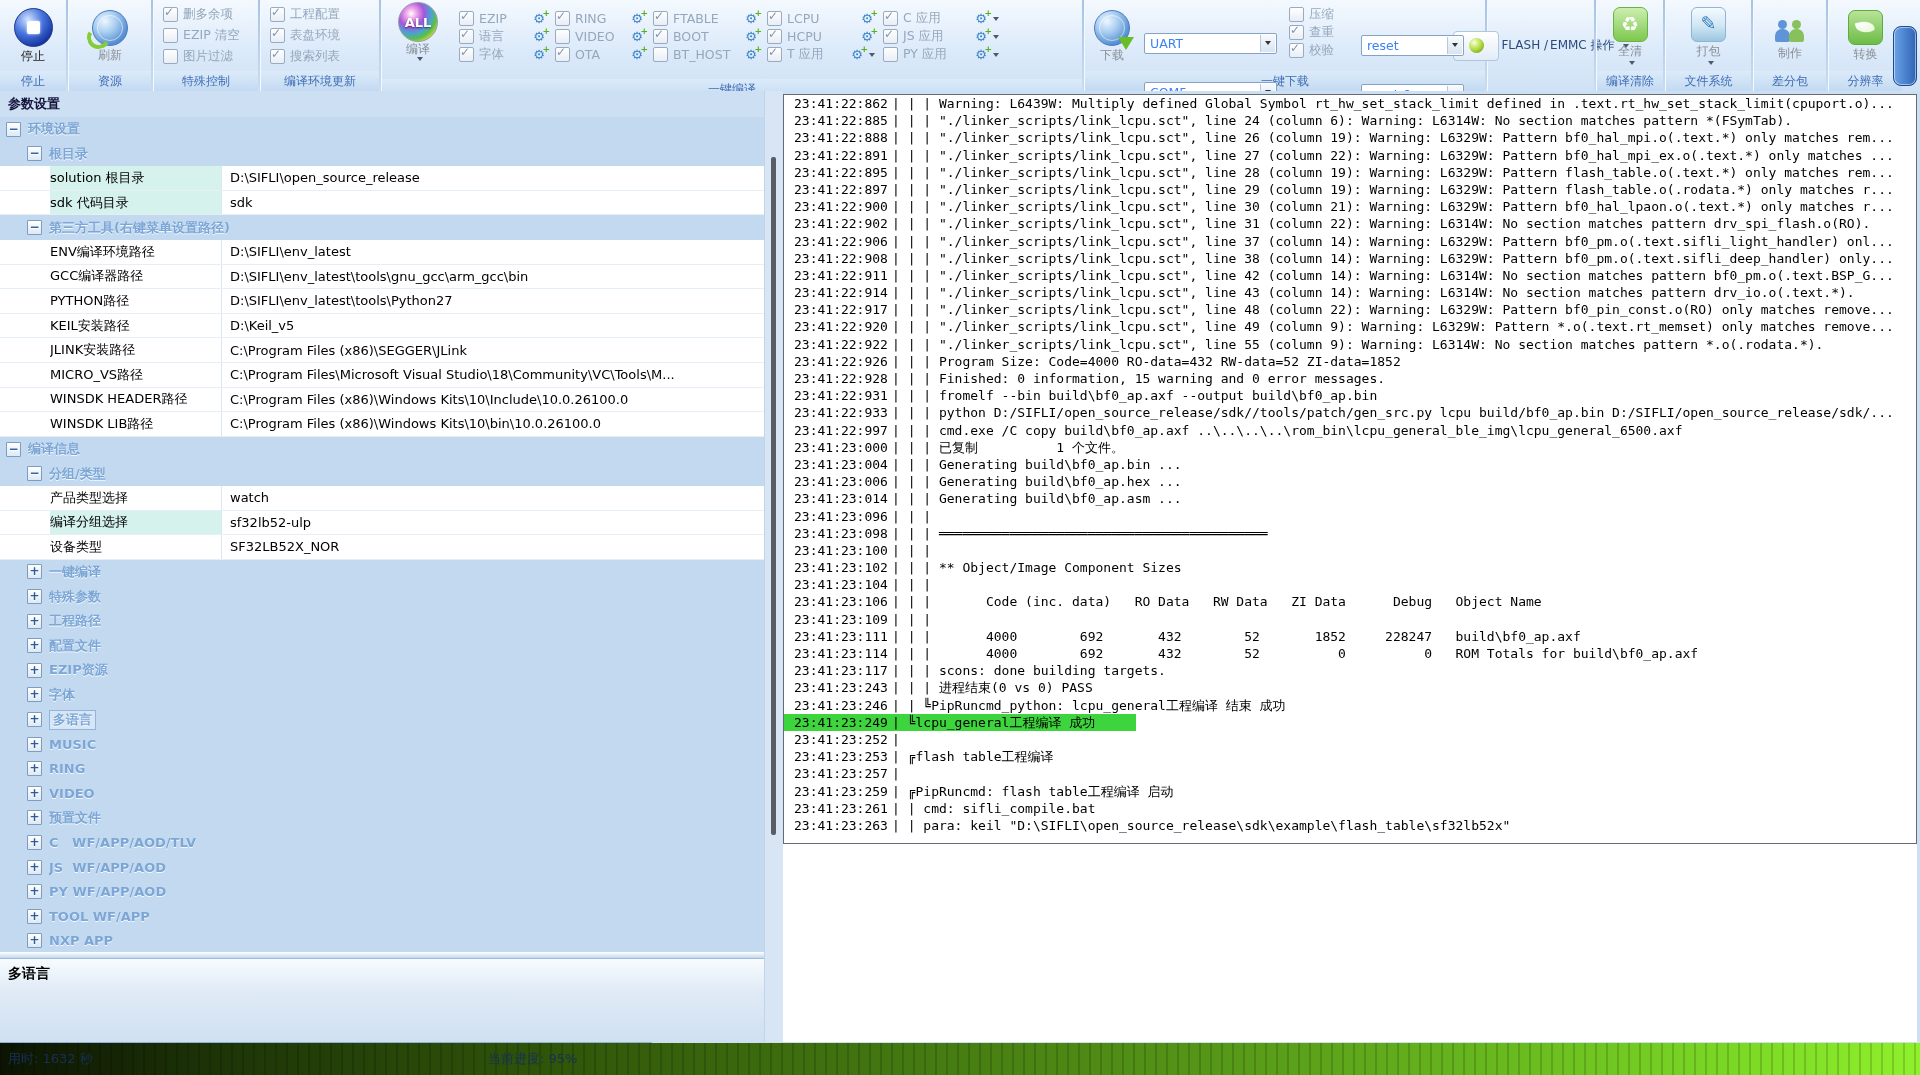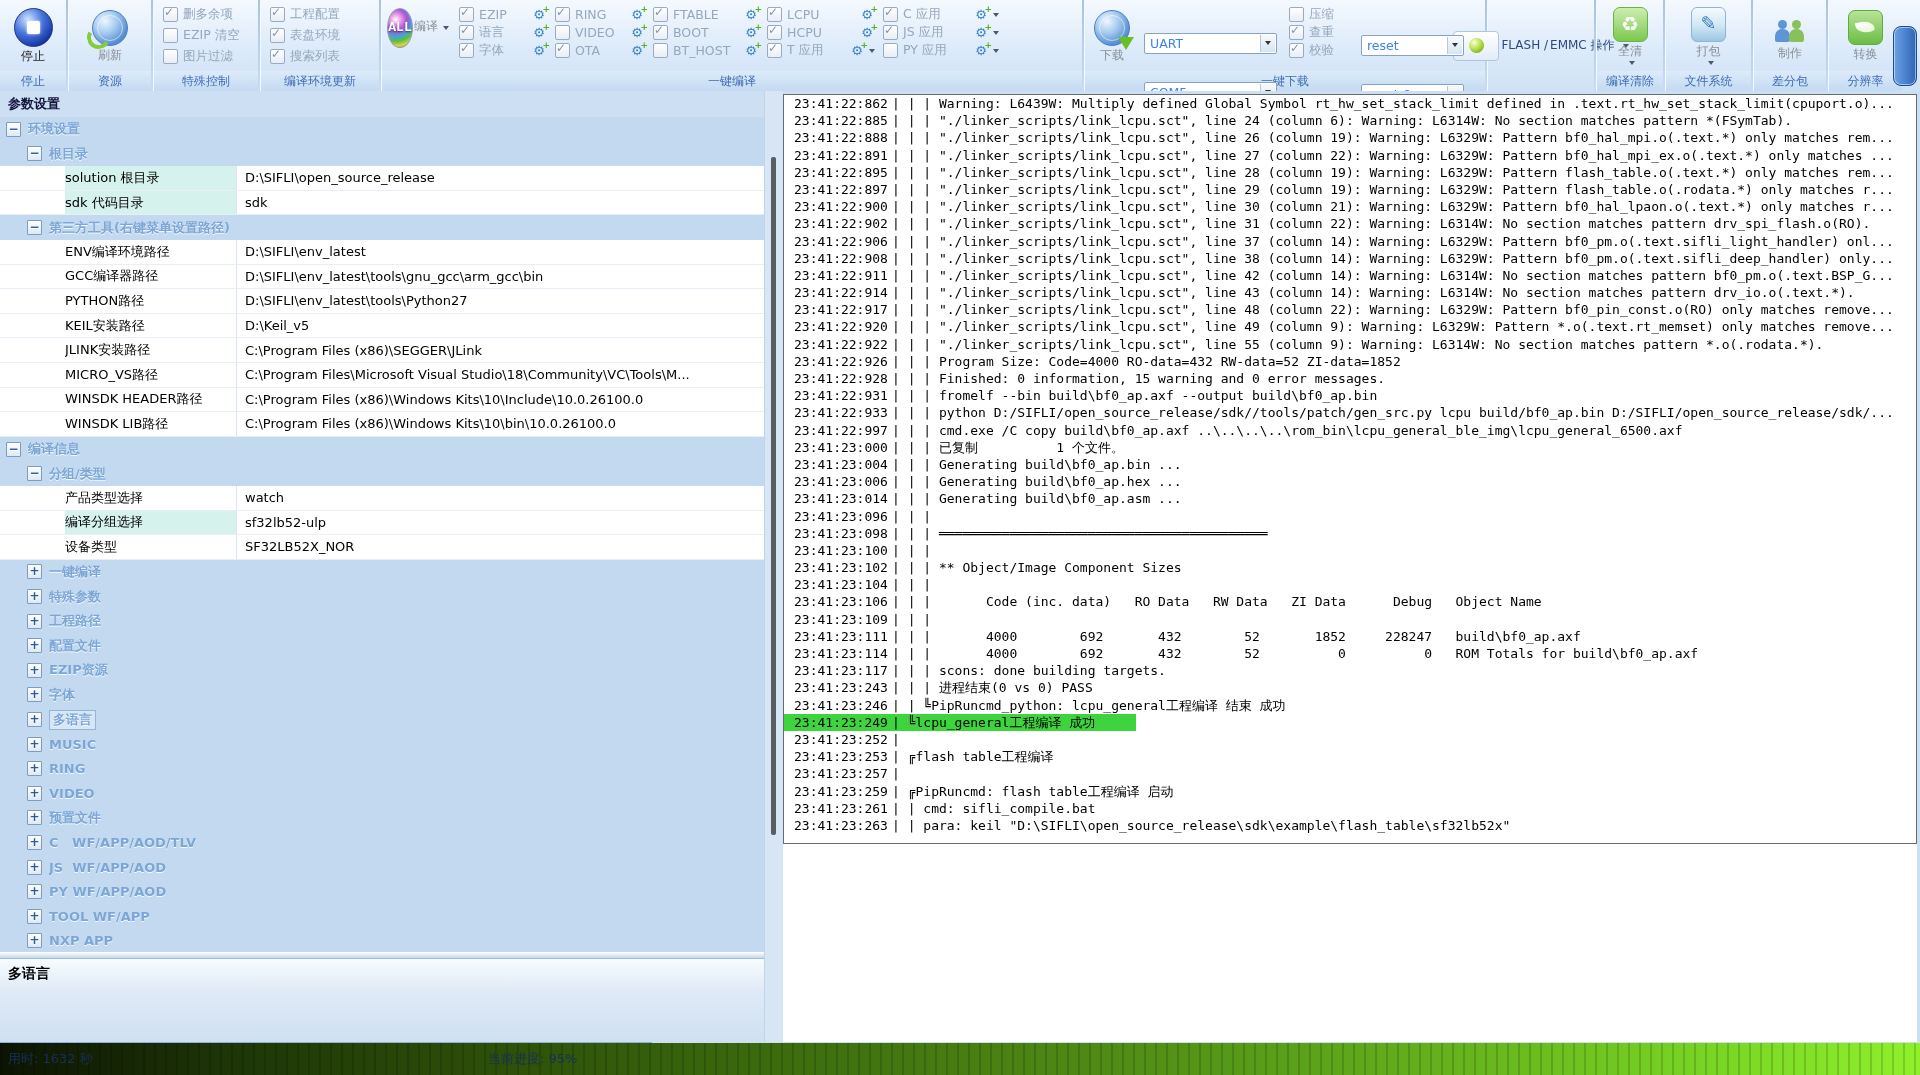--- a/index.html
+++ b/index.html
@@ -47,21 +47,21 @@
   .rcb.on .cb::after{content:"✓";position:absolute;left:0;top:-3px;font-size:12px;color:#8094ac;font-weight:bold;}
   .gear-i{display:none;position:relative;margin-left:auto;margin-right:2px;color:#3d86c8;font-size:13px;line-height:13px;}
   .gear-i::before{content:"⚙";}
   .gear-i::after{content:"+";position:absolute;right:-5px;top:-5px;color:#55b01e;font-size:9px;font-weight:bold;}
   .rcb.has-gear .gear-i{display:inline-block;}
   .dd{display:none;margin-left:4px;width:0;height:0;flex:none;
       border-left:3.5px solid transparent;border-right:3.5px solid transparent;border-top:4px solid #4a5a70;}
   .rcb.has-arrow .dd{display:inline-block;}
   .dd.show{display:inline-block;}
 
-  .allbtn{display:flex;flex-direction:row;align-items:center;width:62px;gap:1px;margin:0 6px 16px 2px;flex:none;font-family:Liberation Mono, monospace;}
+  .allbtn{display:flex;flex-direction:column;align-items:center;width:62px;gap:1px;margin:0 6px 16px 2px;flex:none;}
   .ic-all{width:38px;height:38px;border-radius:50%;color:#fff;font-weight:bold;font-size:13px;
           display:flex;align-items:center;justify-content:center;text-shadow:0 1px 2px rgba(60,20,80,.8);
           border:1px solid #9a9ab0;
           background:radial-gradient(circle at 32% 28%,#ffffff 0%,#f0a8e8 14%,#a855d8 34%,#4aa0d8 52%,#58c048 68%,#d8d838 82%,#e07828 94%);}
 
   .selcol{display:flex;flex-direction:column;justify-content:space-between;height:62px;margin:0 8px;flex:none;}
   .sel{width:126px;height:19px;background:#fff;border:1px solid #87a3c2;border-radius:2px;
        display:flex;align-items:center;font-size:12.5px;color:#3b82f6;padding-left:5px;position:relative;flex:none;margin-top:28px;}
   .sel .seltxt{white-space:nowrap;overflow:hidden;}
   .sarr{position:absolute;right:1px;top:1px;bottom:1px;width:14px;
@@ -100,21 +100,21 @@
 
   
   .main{position:absolute;left:0;top:91px;width:1920px;height:951px;display:flex;}
   .left{width:764px;flex:none;display:flex;flex-direction:column;background:#cddff2;overflow:hidden;}
   .ptitle{height:26px;line-height:26px;padding-left:8px;font-weight:bold;font-size:13px;color:#14143c;flex:none;}
   .tree{flex:1;overflow:hidden;}
   .trow{height:24.6px;display:flex;align-items:center;font-size:13px;box-sizing:border-box;}
   .trow.group{background:#c3d9ef;color:#7ba6d6;font-weight:bold;text-shadow:0 1px 0 rgba(255,255,255,.8);}
   .trow.lv0{padding-left:6px;}
   .trow.lv1{padding-left:27px;}
-  .trow.leaf{padding-left:65px;background:#fff;border-bottom:1px solid #e6eef7;color:#000;}
+  .trow.leaf{padding-left:50px;background:#fff;border-bottom:1px solid #e6eef7;color:#000;}
   .expander{flex:none;width:13px;height:13px;border:1px solid #7e9cc0;border-radius:1px;
             background:linear-gradient(#fff,#dde9f5);margin-right:7px;position:relative;}
   .expander::before{position:absolute;left:0;right:0;top:-1px;text-align:center;font-size:12px;line-height:14px;
             color:#2f5a96;font-weight:bold;}
   .trow.minus .expander::before{content:"−";}
   .trow.plus .expander::before{content:"+";}
   .tlabel{white-space:pre;overflow:hidden;}
   .trow.leaf .tlabel{flex:none;width:163px;padding-right:8px;border-right:1px solid #dbe6f2;
                      align-self:stretch;display:flex;align-items:center;}
   .trow.leaf.cyan .tlabel{background:#d6f2ec;}

